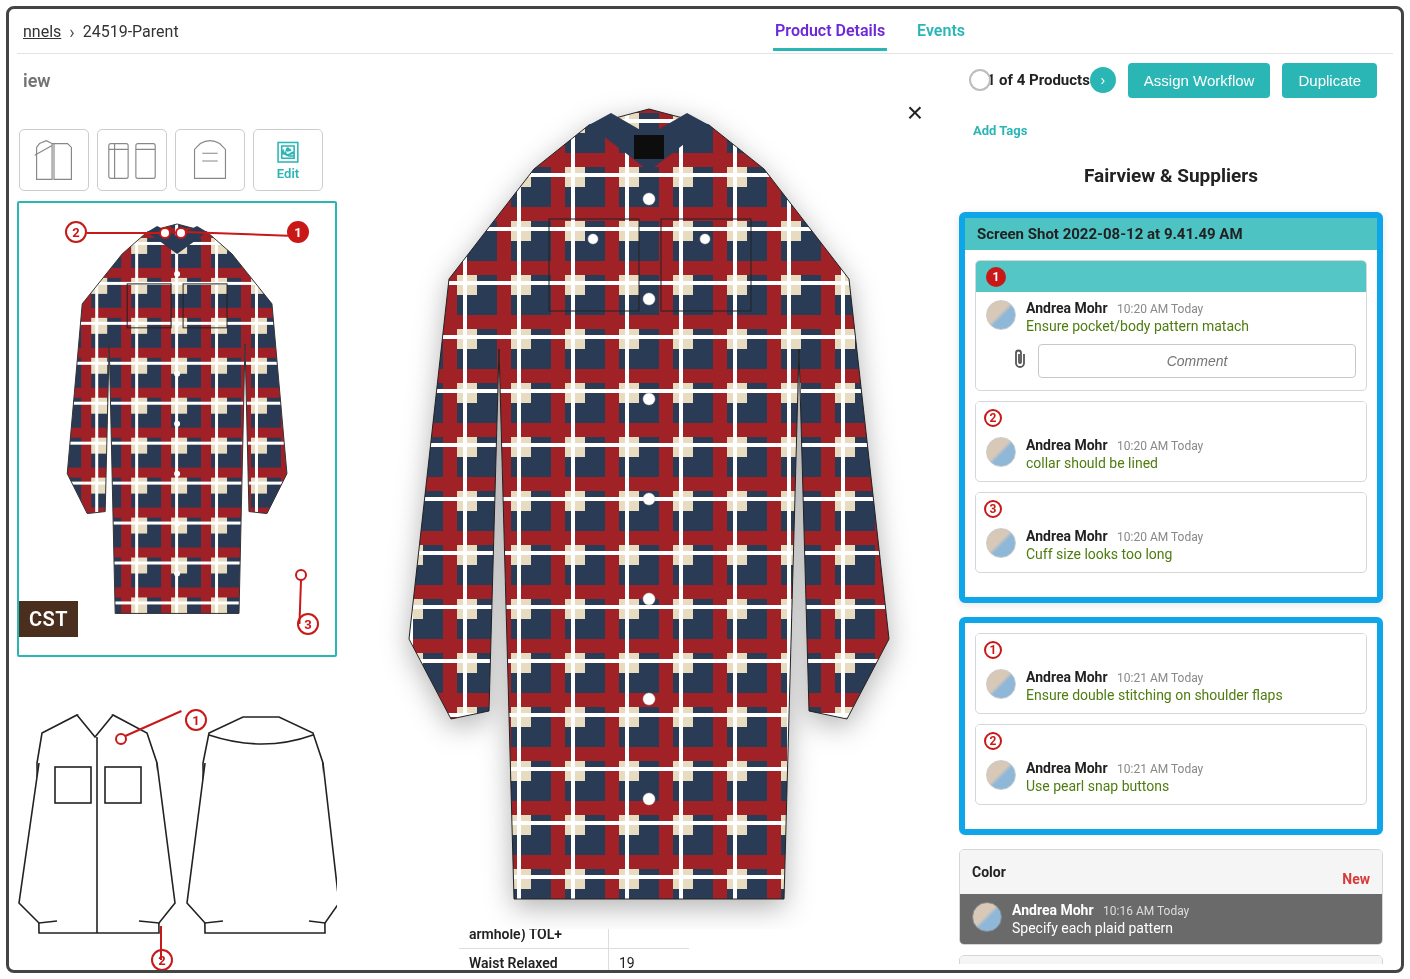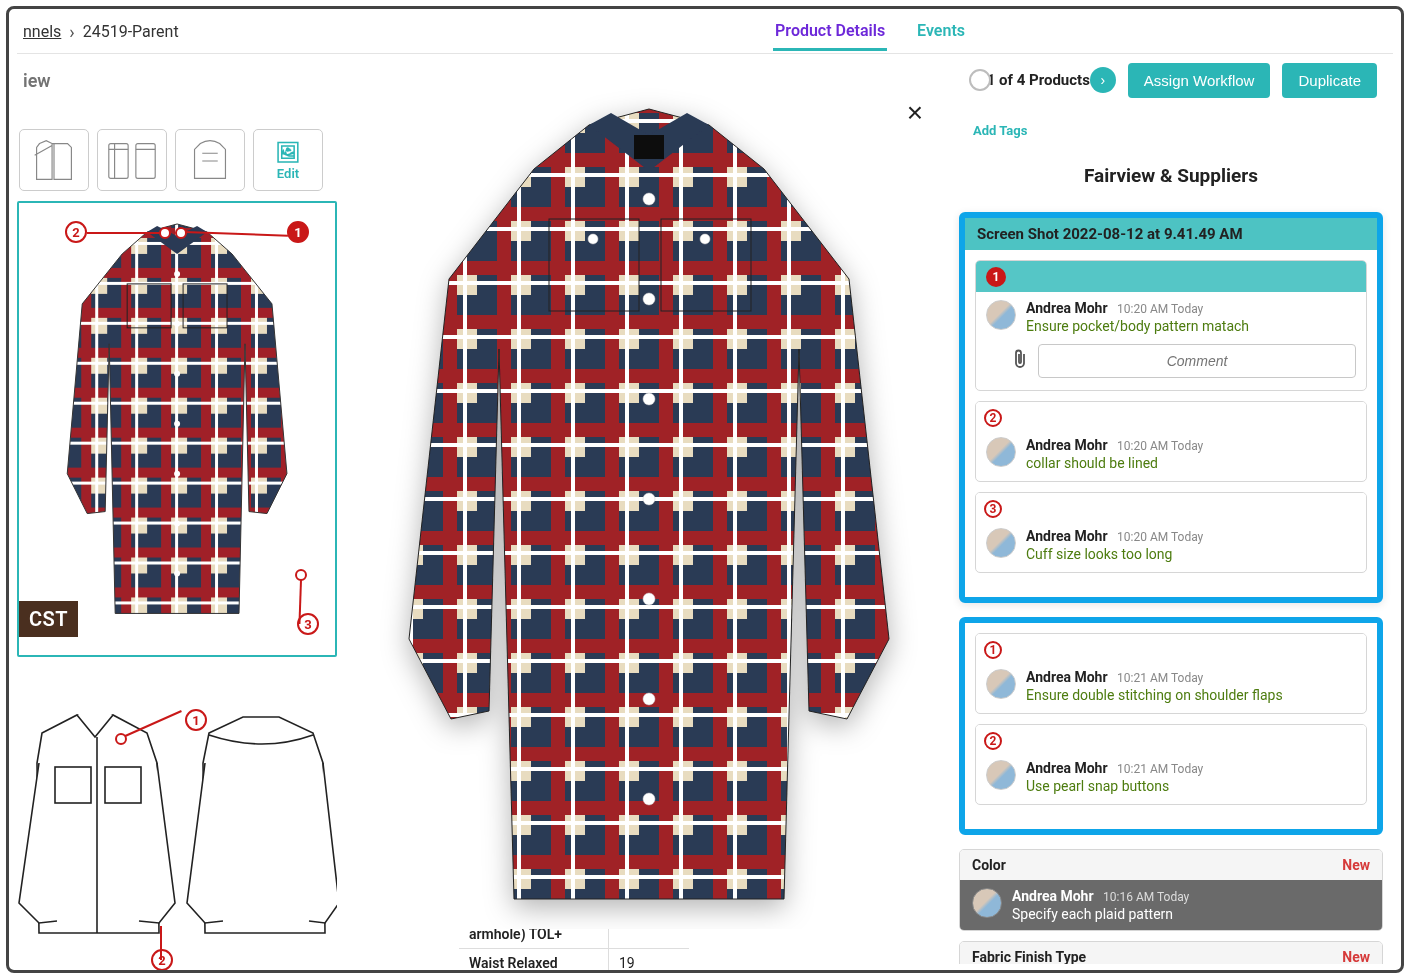--- a/index.html
+++ b/index.html
@@ -225,21 +225,21 @@
   }
 
   .attr-card {
     border: 1px solid #d6d6d6; border-radius: 5px;
     margin: 0 6px 10px; overflow: hidden;
   }
   .attr-head {
     display: flex; justify-content: space-between; align-items: center;
     background: #f5f5f5; padding: 7px 12px; font-size: 14px; font-weight: 700;
   }
-  .new-badge { color: #d63a3a; font-weight: 700; }
+  .new-badge { color: #d63a3a; font-weight: 700; margin-top: 14px; }
   .attr-body {
     background: #6a6a6a; color: #fff;
     display: flex; gap: 10px; padding: 8px 12px;
     align-items: flex-start;
   }
   .attr-body .avatar { border-color: #888; }
   .attr-body .author { color: #fff; }
   .attr-body .time { color: #ddd; }
   .attr-body .msg { color: #fff; }
 </style>

